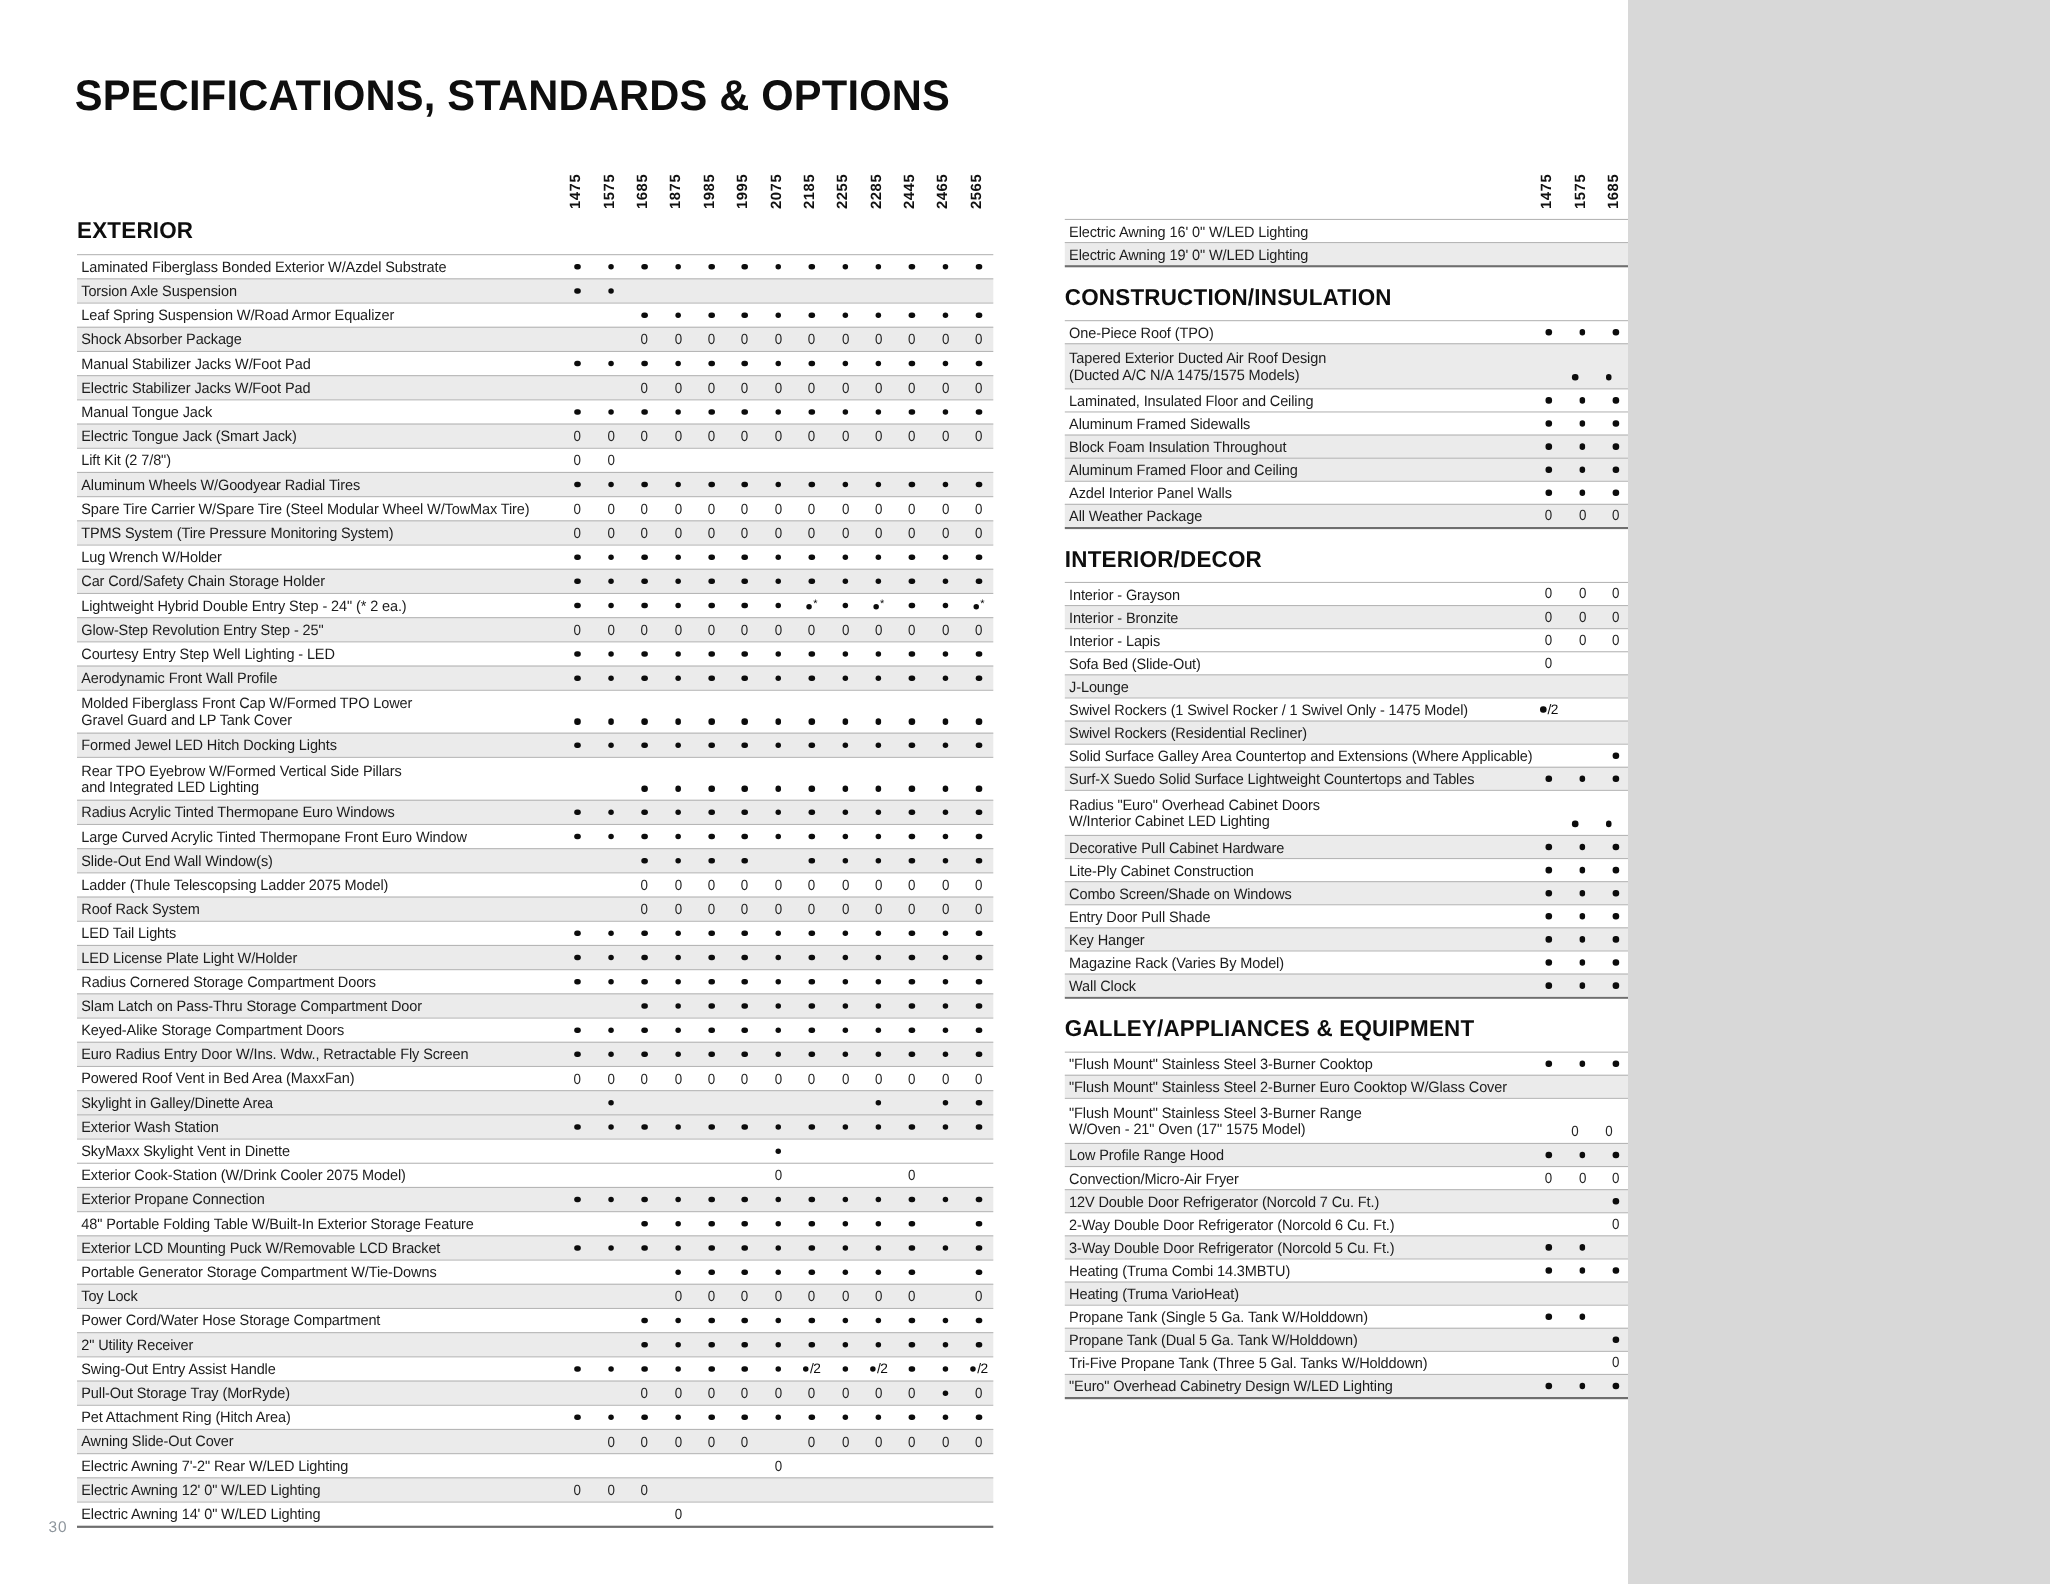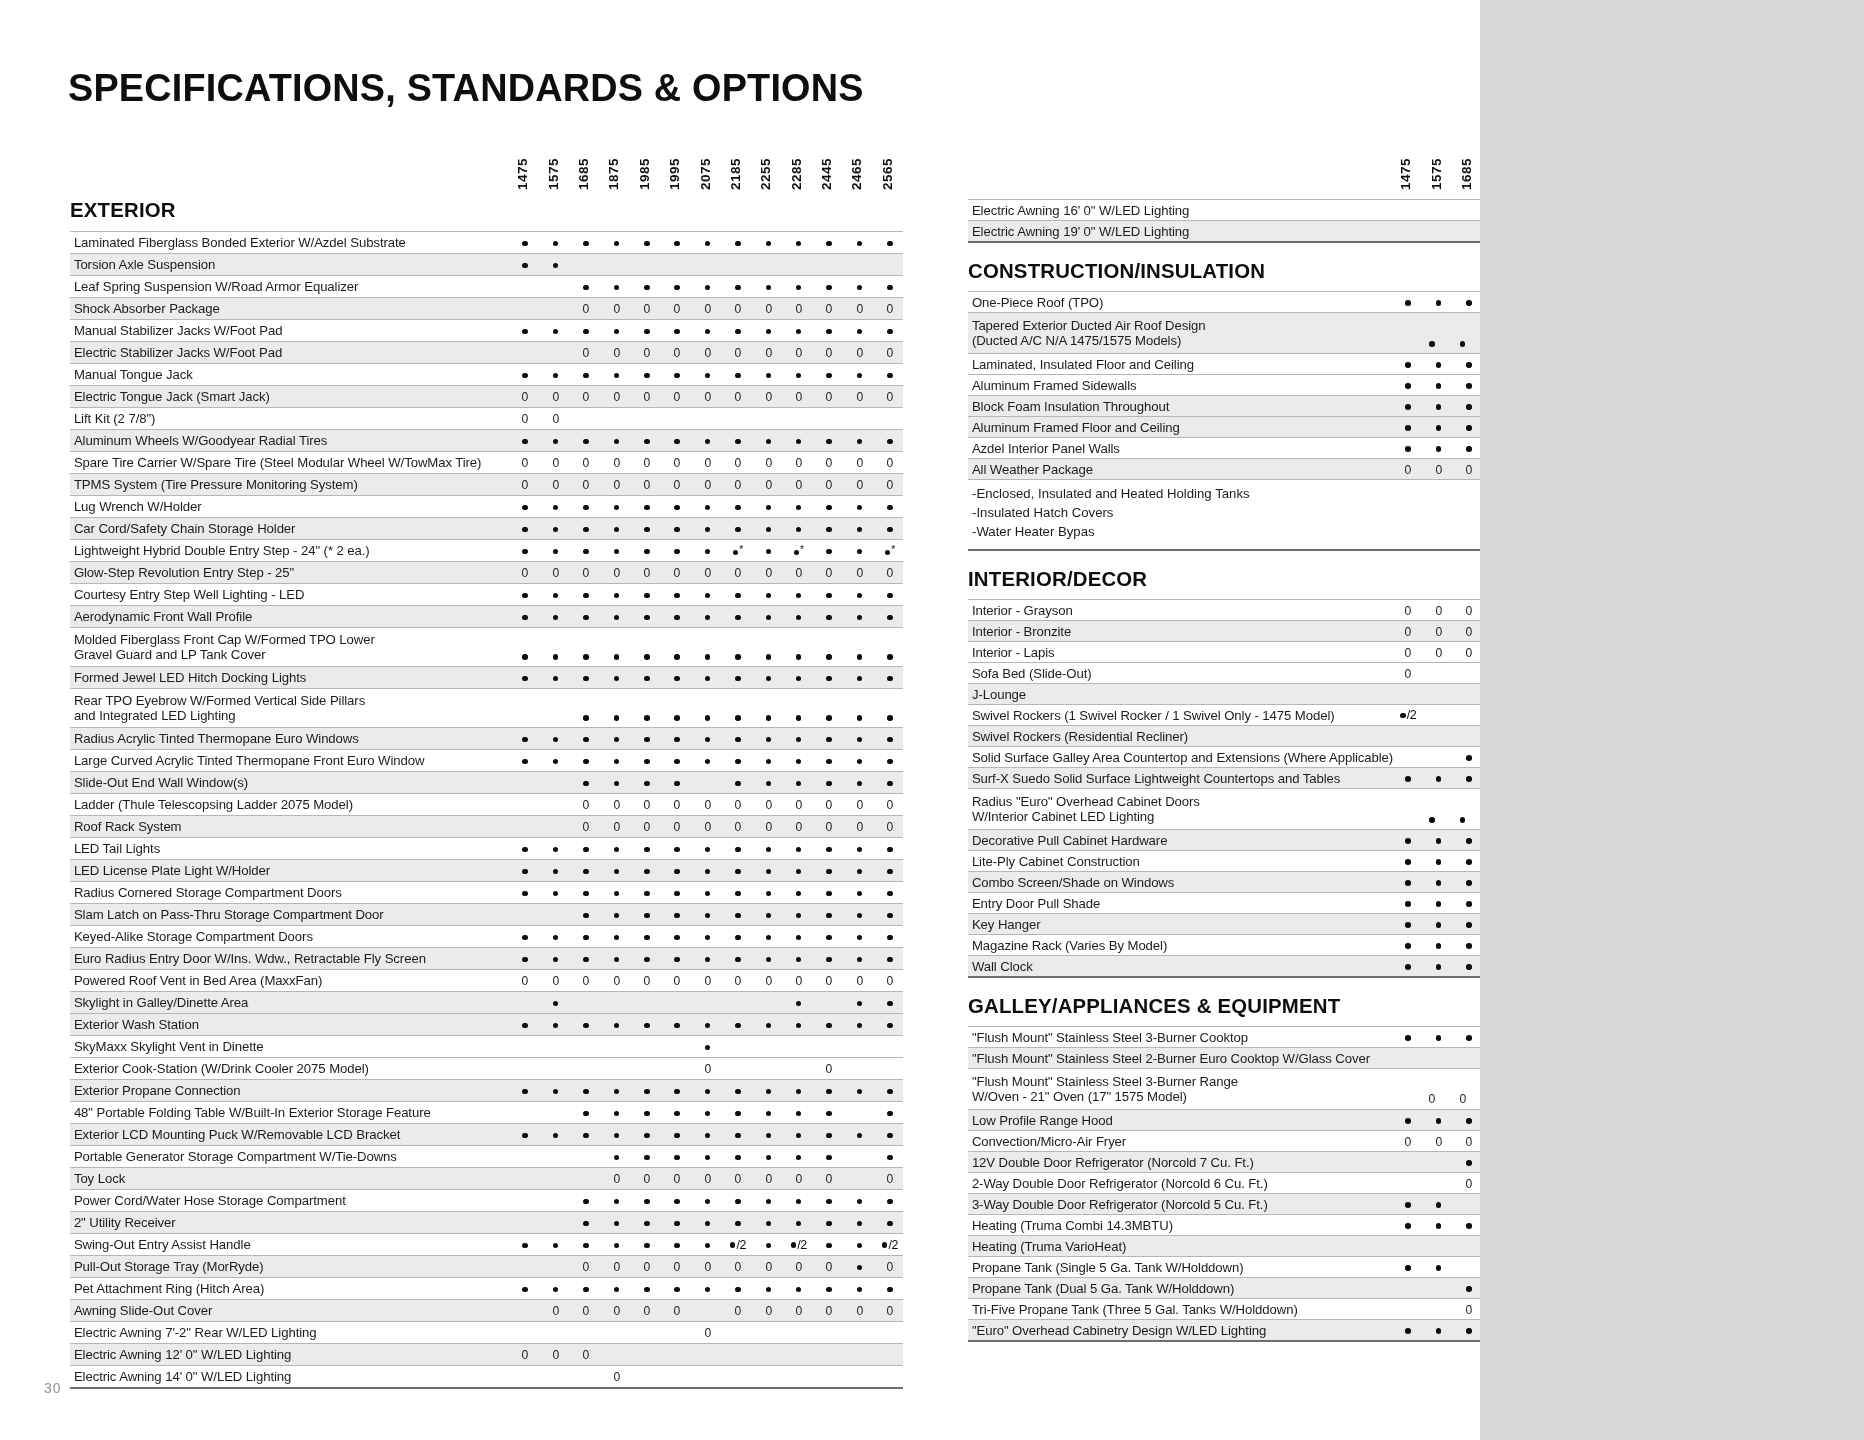--- a/index.html
+++ b/index.html
@@ -1252,25 +1252,20 @@
             <span class="cell"><span class="zero">0</span></span>
             <span class="cell"><span class="zero">0</span></span>
             <span class="cell"><span class="zero">0</span></span>
             <span class="cell"><span class="zero">0</span></span>
             <span class="cell"><span class="zero">0</span></span>
             <span class="cell"><span class="zero">0</span></span>
             <span class="cell"><span class="zero">0</span></span>
             <span class="cell"><span class="zero">0</span></span>
           </div>
         </div>
-        <div class="notes">
-          <div class="note-line">-Enclosed, Insulated and Heated Holding Tanks</div>
-          <div class="note-line">-Insulated Hatch Covers</div>
-          <div class="note-line">-Water Heater Bypas</div>
-        </div>
       </div>
 
     <div class="sec mid">INTERIOR/DECOR</div>
     <div class="block">
         <div class="row">
           <div class="lbl">Interior - Grayson</div>
           <div class="cells">
             <span class="cell"><span class="zero">0</span></span>
             <span class="cell"><span class="zero">0</span></span>
             <span class="cell"><span class="zero">0</span></span>

